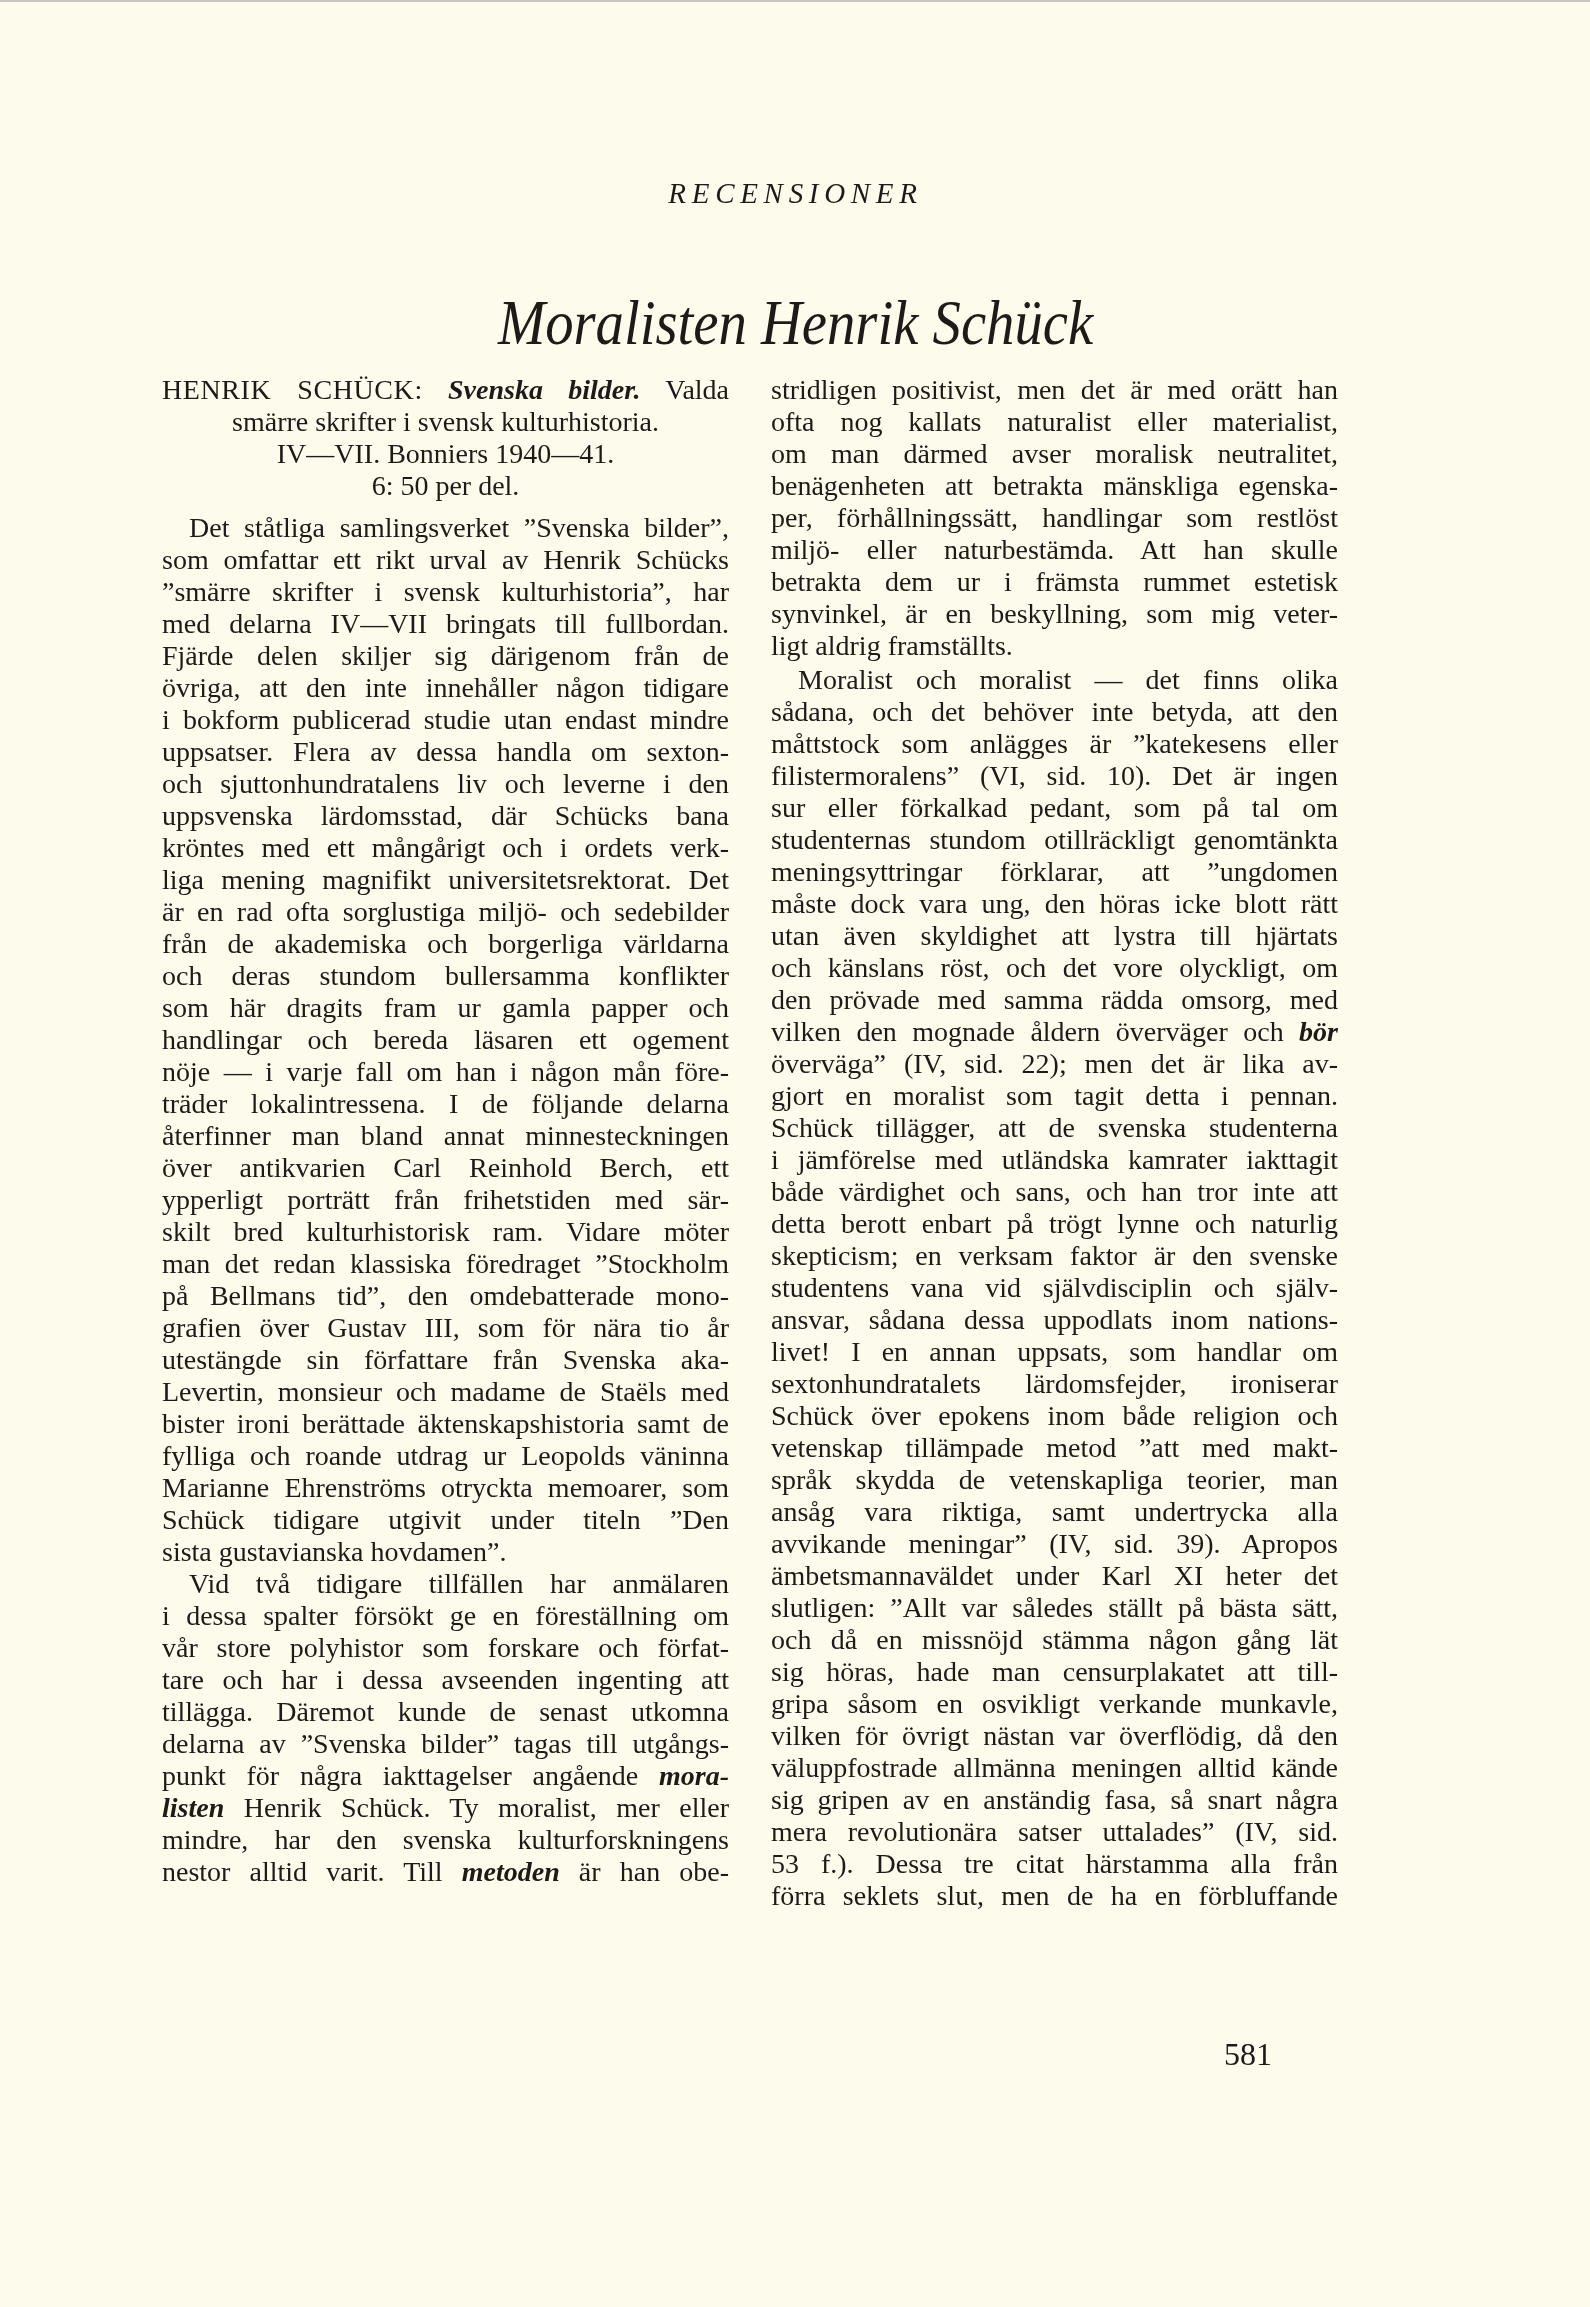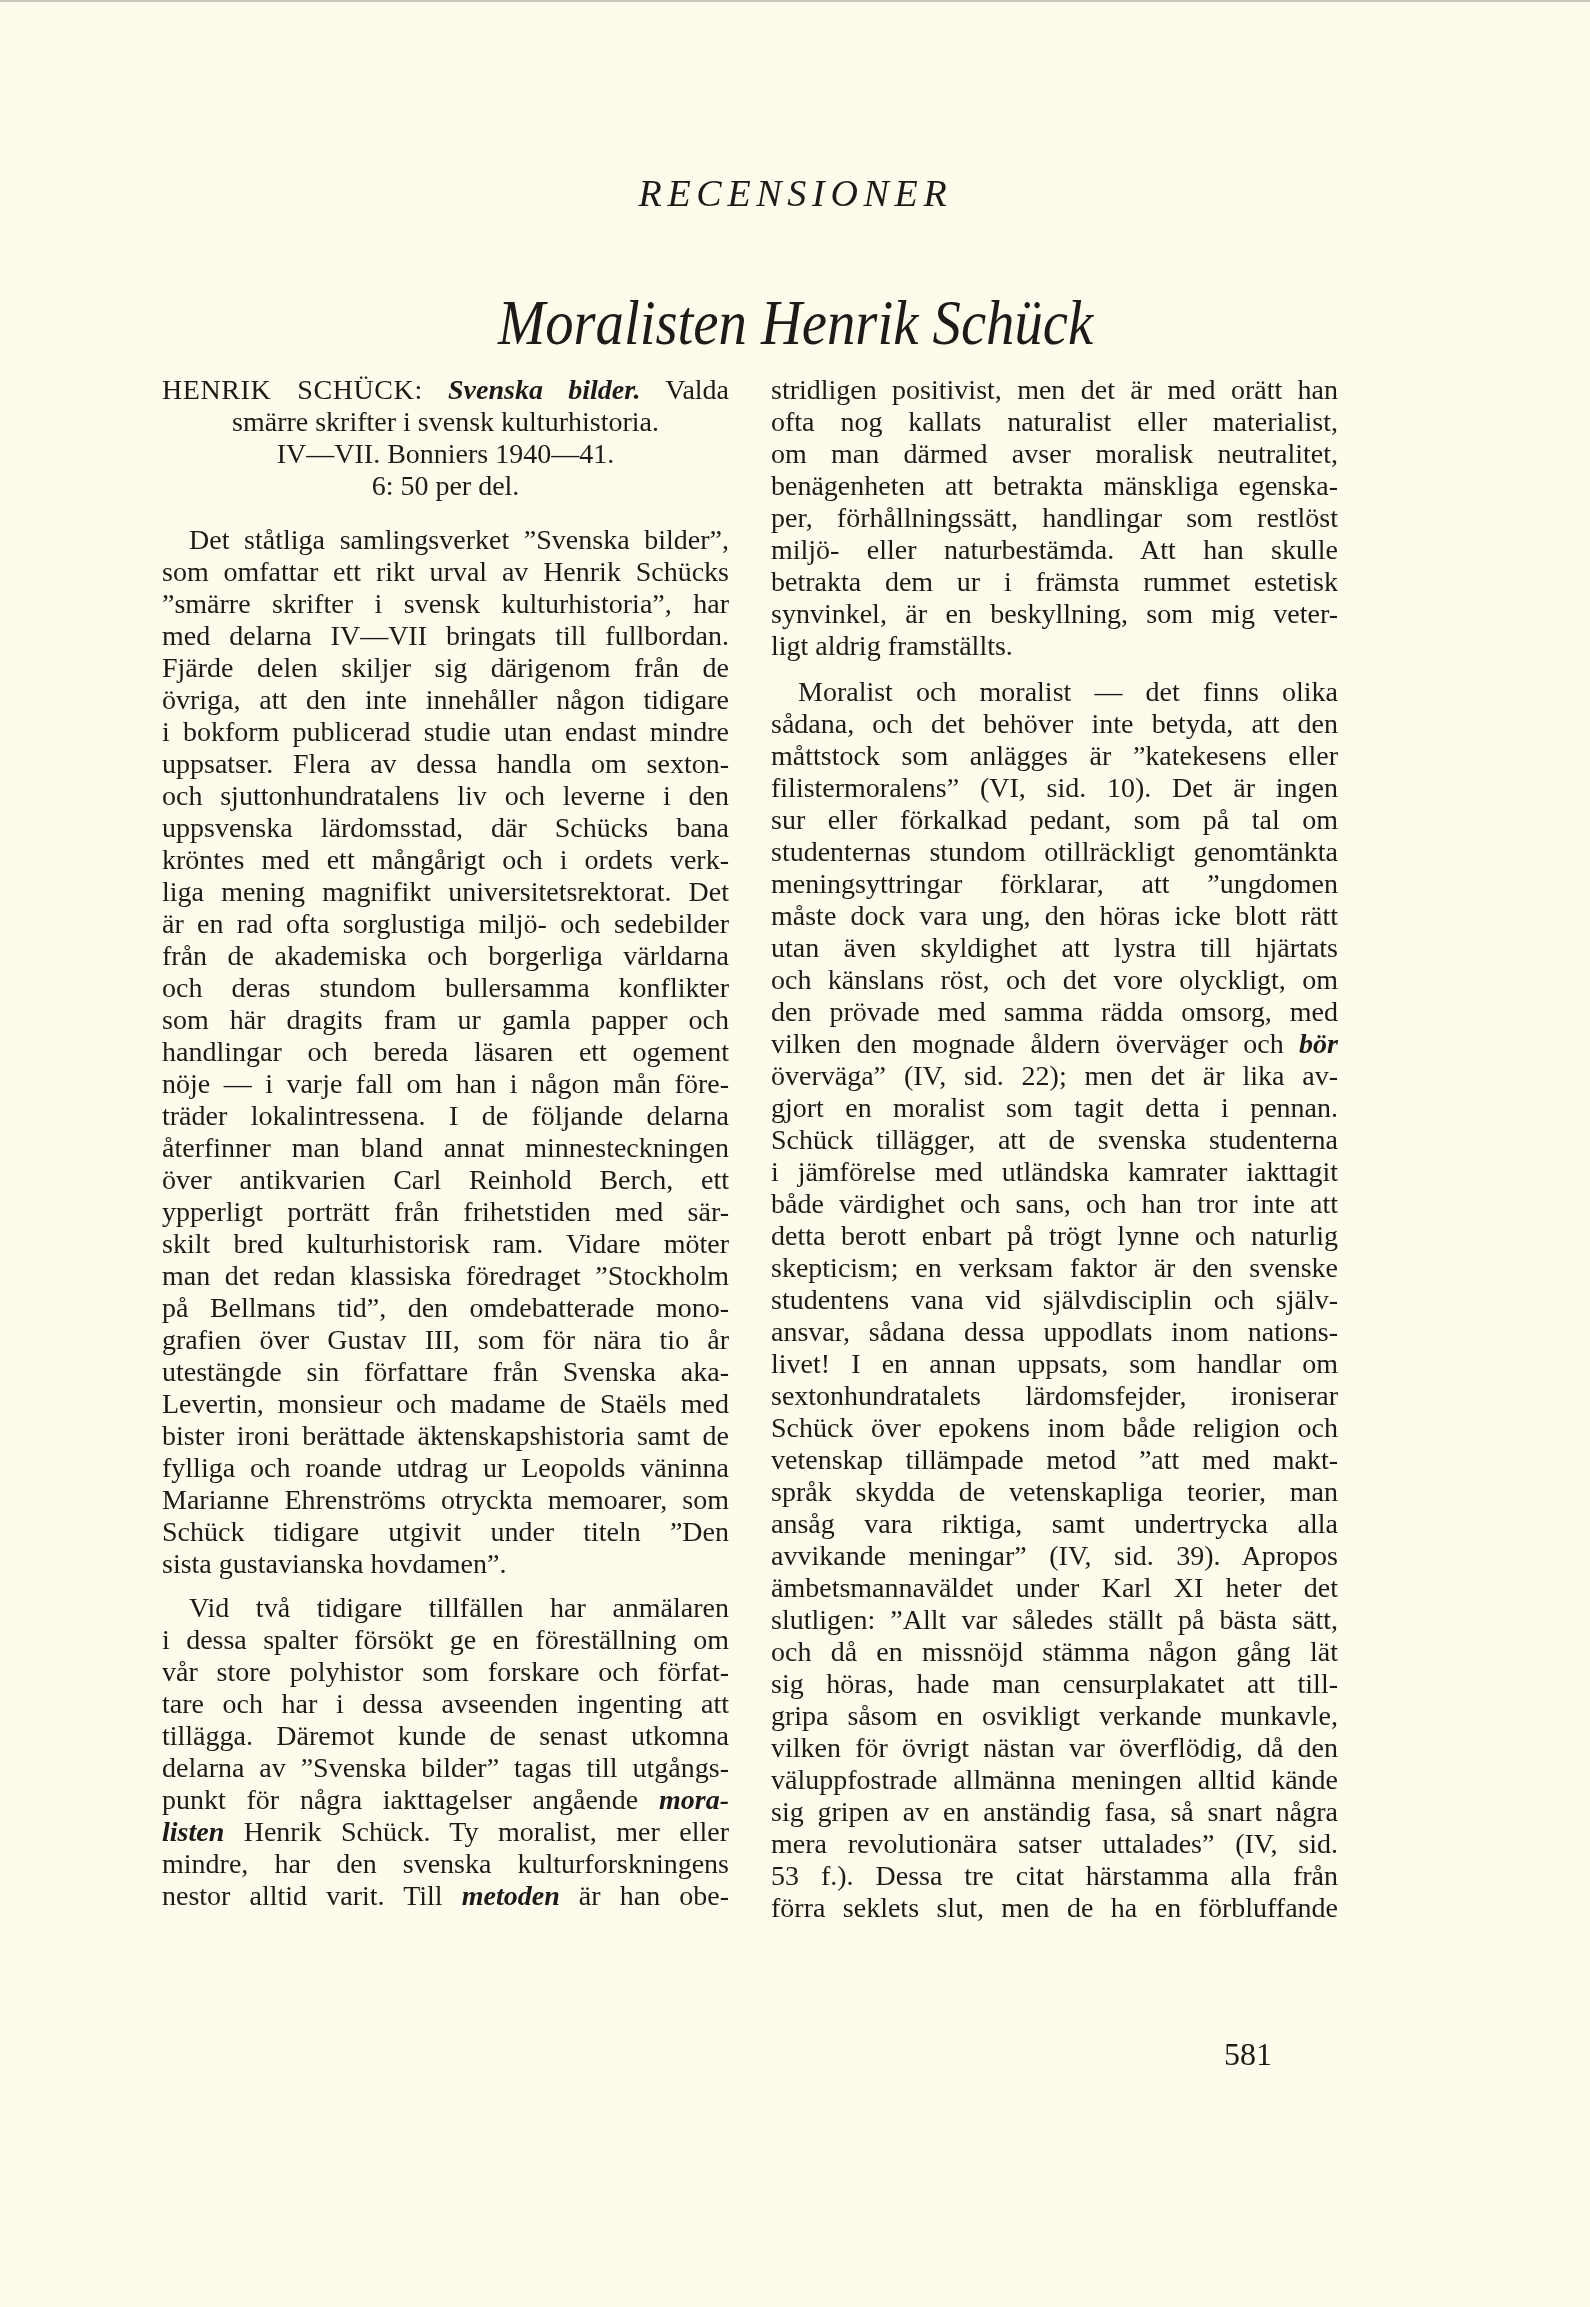--- a/index.html
+++ b/index.html
@@ -27,21 +27,21 @@
       width: 1591px; height: 2.3px;
       background: #c9c7bd;
     }
     .section-header {
       position: absolute;
       left: 0; width: 1591px;
       top: 173px;
       text-align: center;
       font-family: "Liberation Serif", serif;
       font-style: italic;
-      font-size: 38px;
+      font-size: 29px;
       letter-spacing: 5.7px;
       line-height: 40px;
     }
     .article-title {
       position: absolute;
       left: 0; width: 1591px;
       top: 286px;
       text-align: center;
       font-family: "Liberation Serif", serif;
       font-style: italic;
@@ -62,21 +62,21 @@
     .line {
       display: block;
       white-space: nowrap;
       text-align: justify;
       text-align-last: justify;
       height: 32px;
       overflow: visible;
     }
     .line.last { text-align-last: left; }
     .line.center { text-align: right; text-align-last: center; }
-    .line.indent { padding-left: 27px; margin-top: 12px; }
+    .line.indent { padding-left: 27px; }
     .gap-small { height: 10.2px; display: block; }
     .gap-para { height: 2.3px; display: block; }
     .it { font-style: italic; font-weight: bold; }
     .caps { letter-spacing: 0.6px; }
     .page-number {
       position: absolute;
       left: 1224px;
       width: 159px;
       top: 2036px;
       text-align: left;

